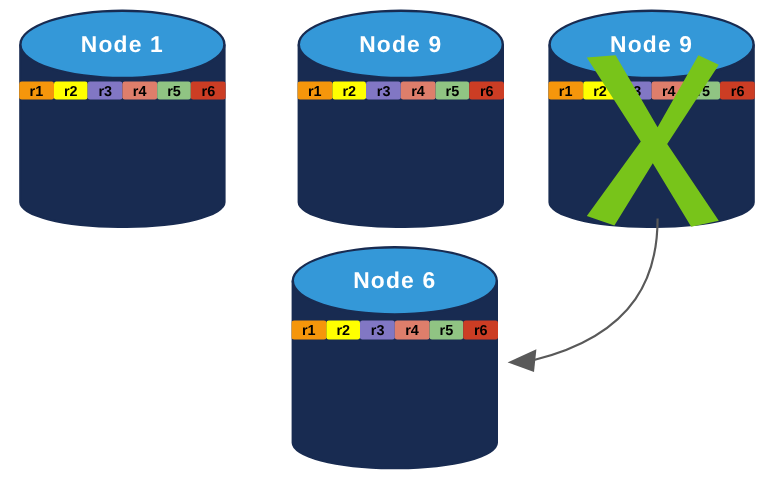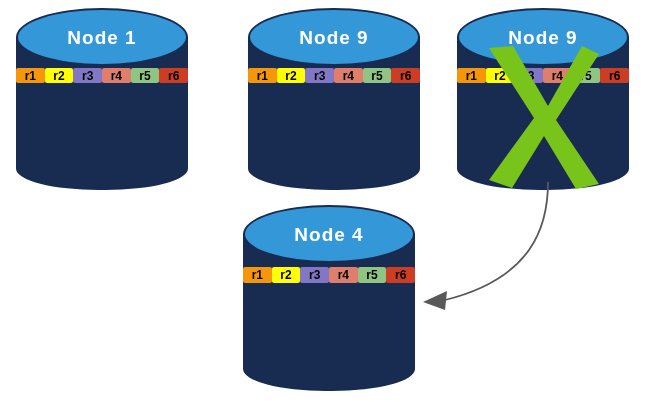--- a/index.html
+++ b/index.html
@@ -166,21 +166,21 @@
       <div class="row" style="background-color: rgb(129, 119, 196);">r3</div>
       <div class="row" style="background-color: rgb(222, 126, 107);">r4</div>
       <div class="row" style="background-color: rgb(144, 196, 131);">r5</div>
       <div class="row" style="background-color: rgb(204, 61, 36);">r6</div>
     </div>
   </div>
 
   <div class="node n4" id="node-4">
     <div class="cyl-body"></div>
     <div class="cyl-top"></div>
-    <div class="cyl-title">Node  4</div>
+    <div class="cyl-title">Node  6</div>
     <div class="rows">
       <div class="row" style="background-color: rgb(245, 150, 11);">r1</div>
       <div class="row" style="background-color: rgb(255, 255, 0);">r2</div>
       <div class="row" style="background-color: rgb(129, 119, 196);">r3</div>
       <div class="row" style="background-color: rgb(222, 126, 107);">r4</div>
       <div class="row" style="background-color: rgb(144, 196, 131);">r5</div>
       <div class="row" style="background-color: rgb(204, 61, 36);">r6</div>
     </div>
   </div>
 

